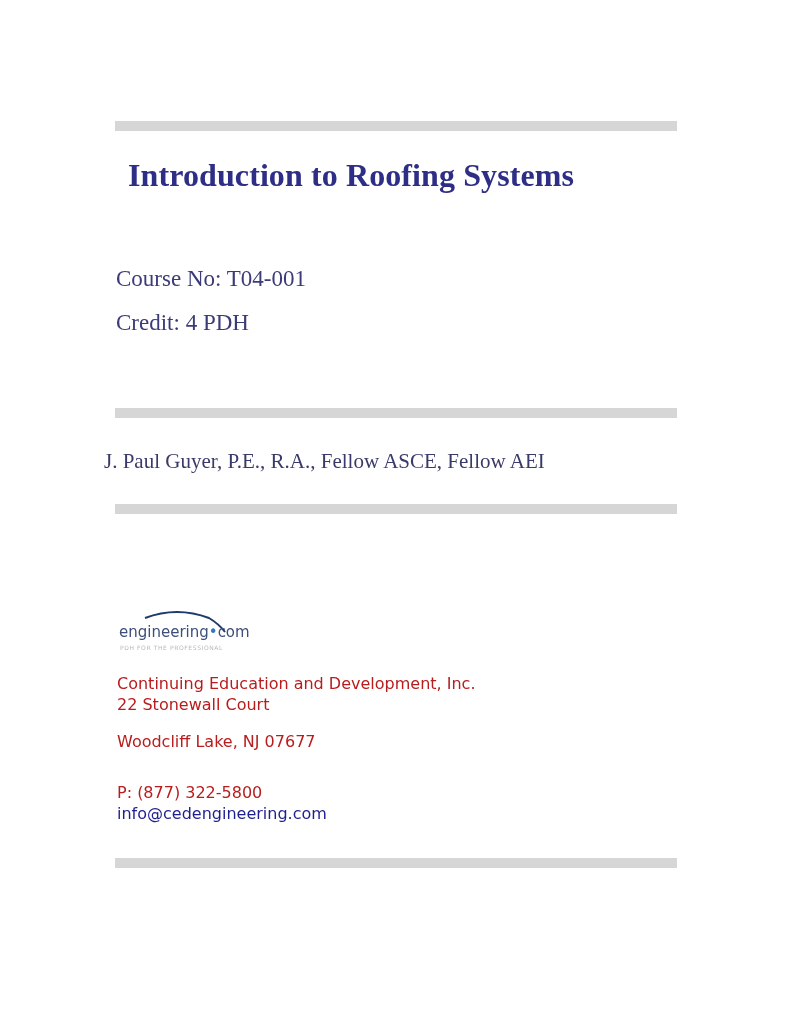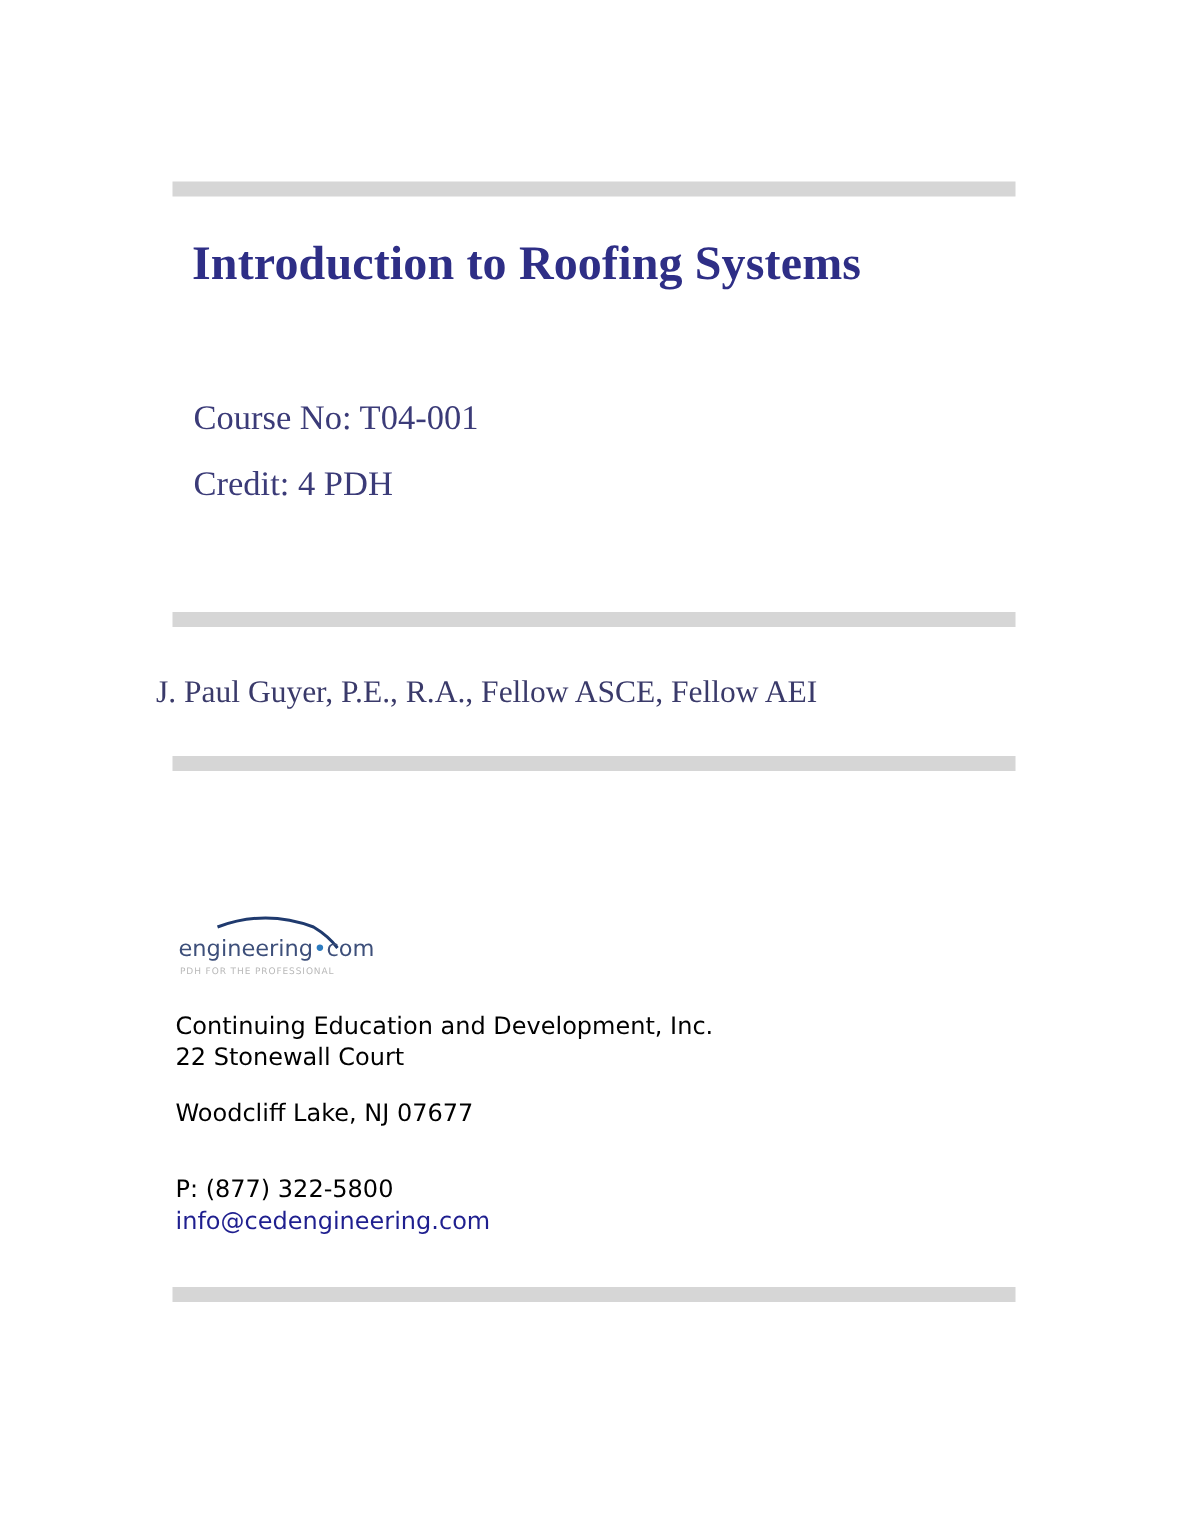--- a/index.html
+++ b/index.html
@@ -32,21 +32,20 @@
       white-space: nowrap;
       letter-spacing: 0.1px;
     }
     .course-info {
       position: absolute;
       left: 116px;
       font-family: "Liberation Serif", serif;
       font-size: 23px;
       color: #3b3b78;
       white-space: nowrap;
-      margin-left: 13px;
     }
     .author {
       position: absolute;
       left: 104px;
       top: 449px;
       font-family: "Liberation Serif", serif;
       font-size: 21px;
       color: #3a3a6a;
       white-space: nowrap;
     }
@@ -94,21 +93,21 @@
       font-size: 6px;
       letter-spacing: 0.6px;
       color: #b8b8b8;
       white-space: nowrap;
     }
     .addr {
       position: absolute;
       left: 117px;
       font-family: "DejaVu Sans", sans-serif;
       font-size: 16px;
-      color: #000000;
+      color: #b91c1c;
       white-space: nowrap;
     }
     .email {
       position: absolute;
       left: 117px;
       top: 804px;
       font-family: "DejaVu Sans", sans-serif;
       font-size: 16px;
       color: #1f1f8f;
       white-space: nowrap;

